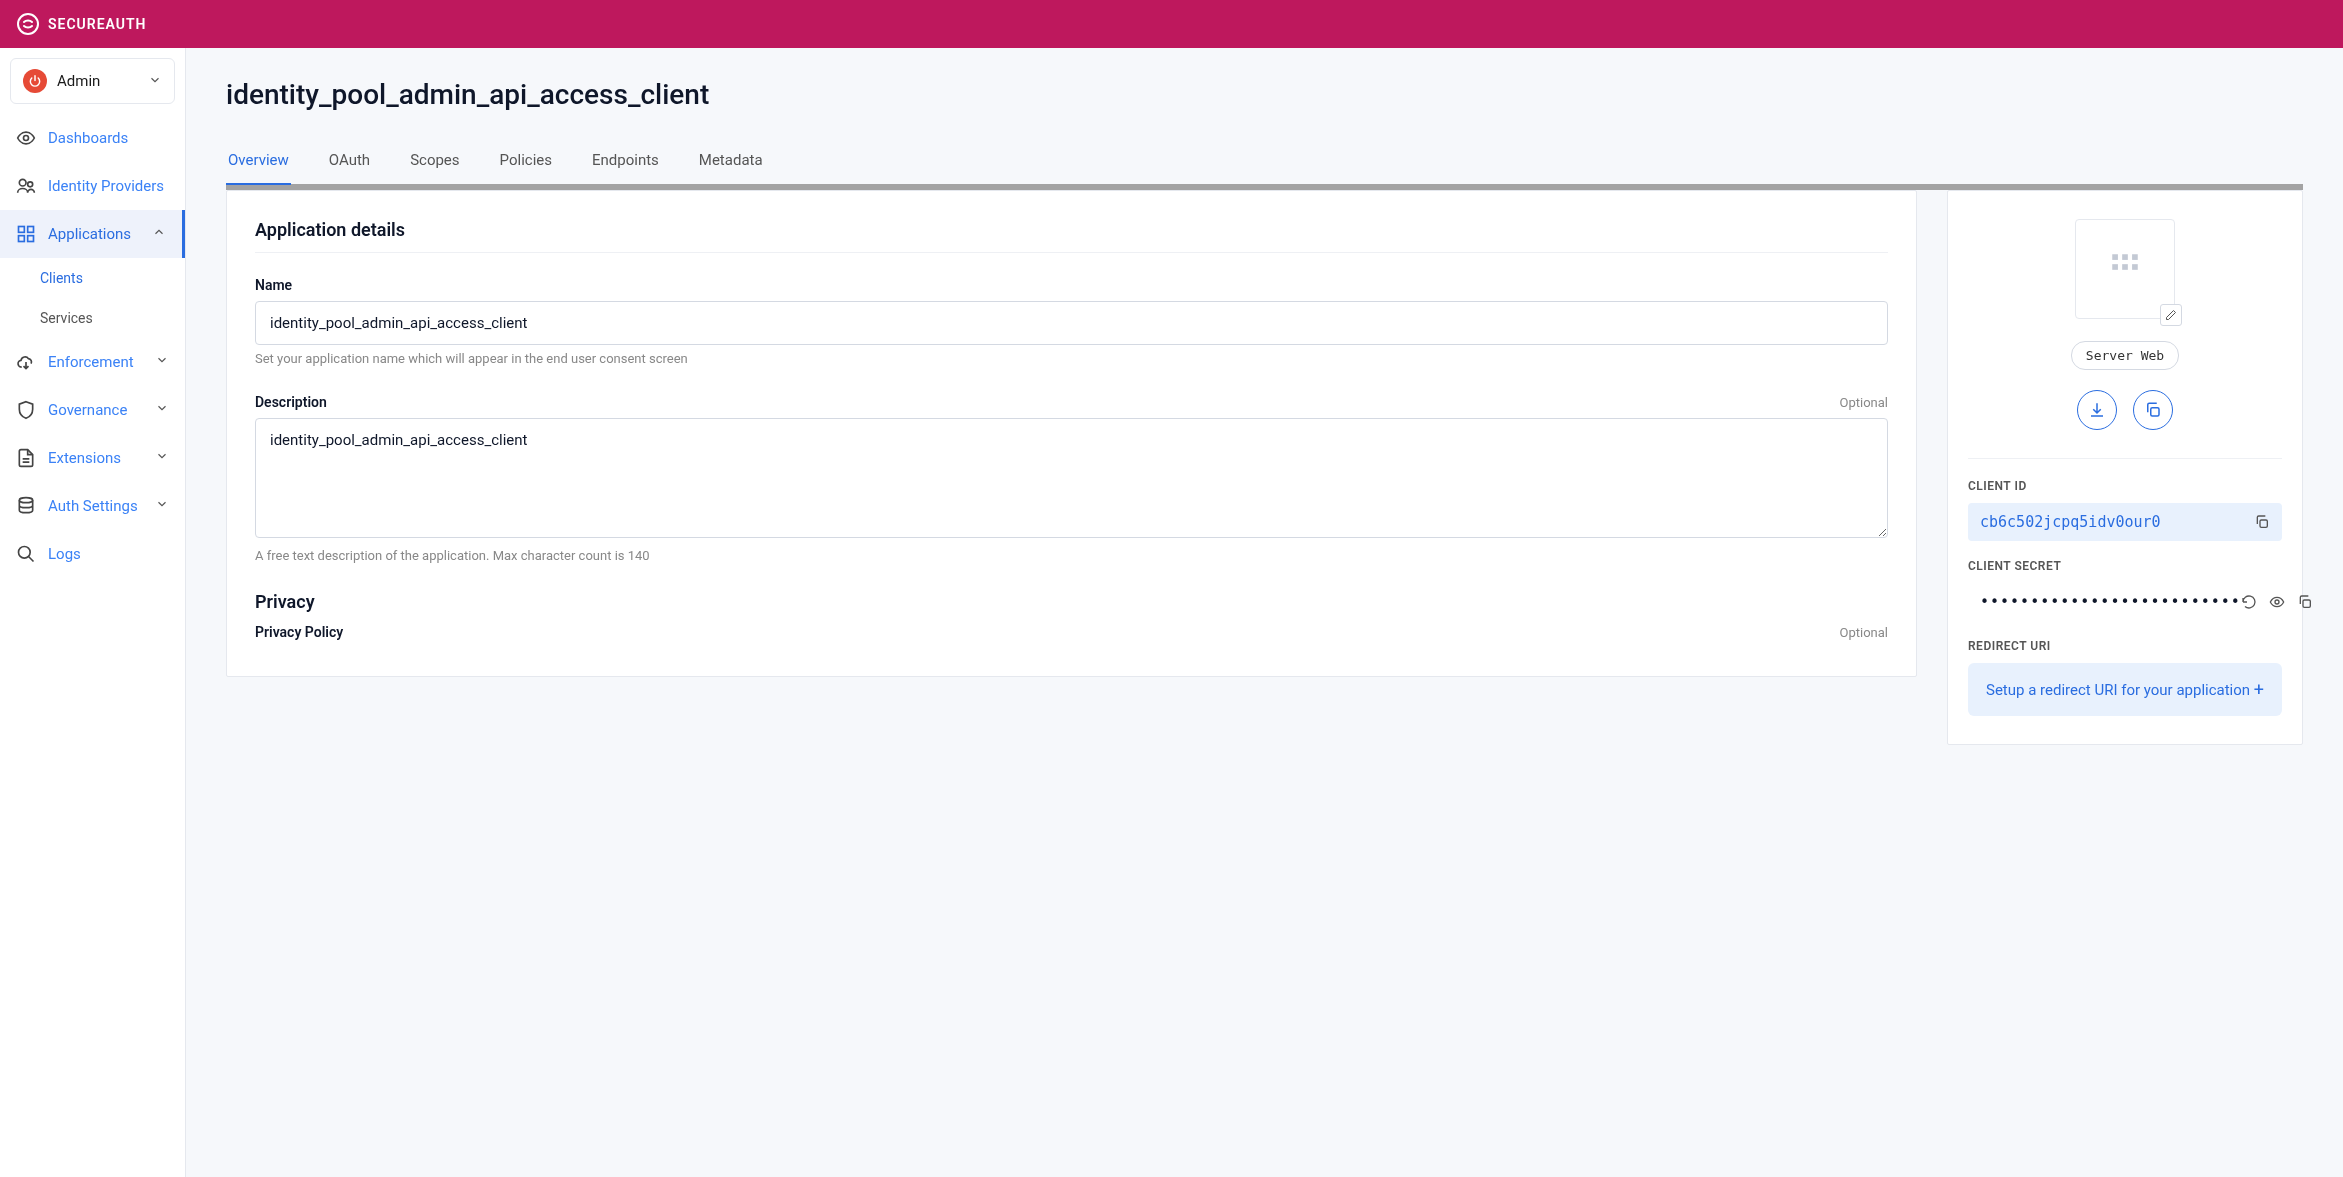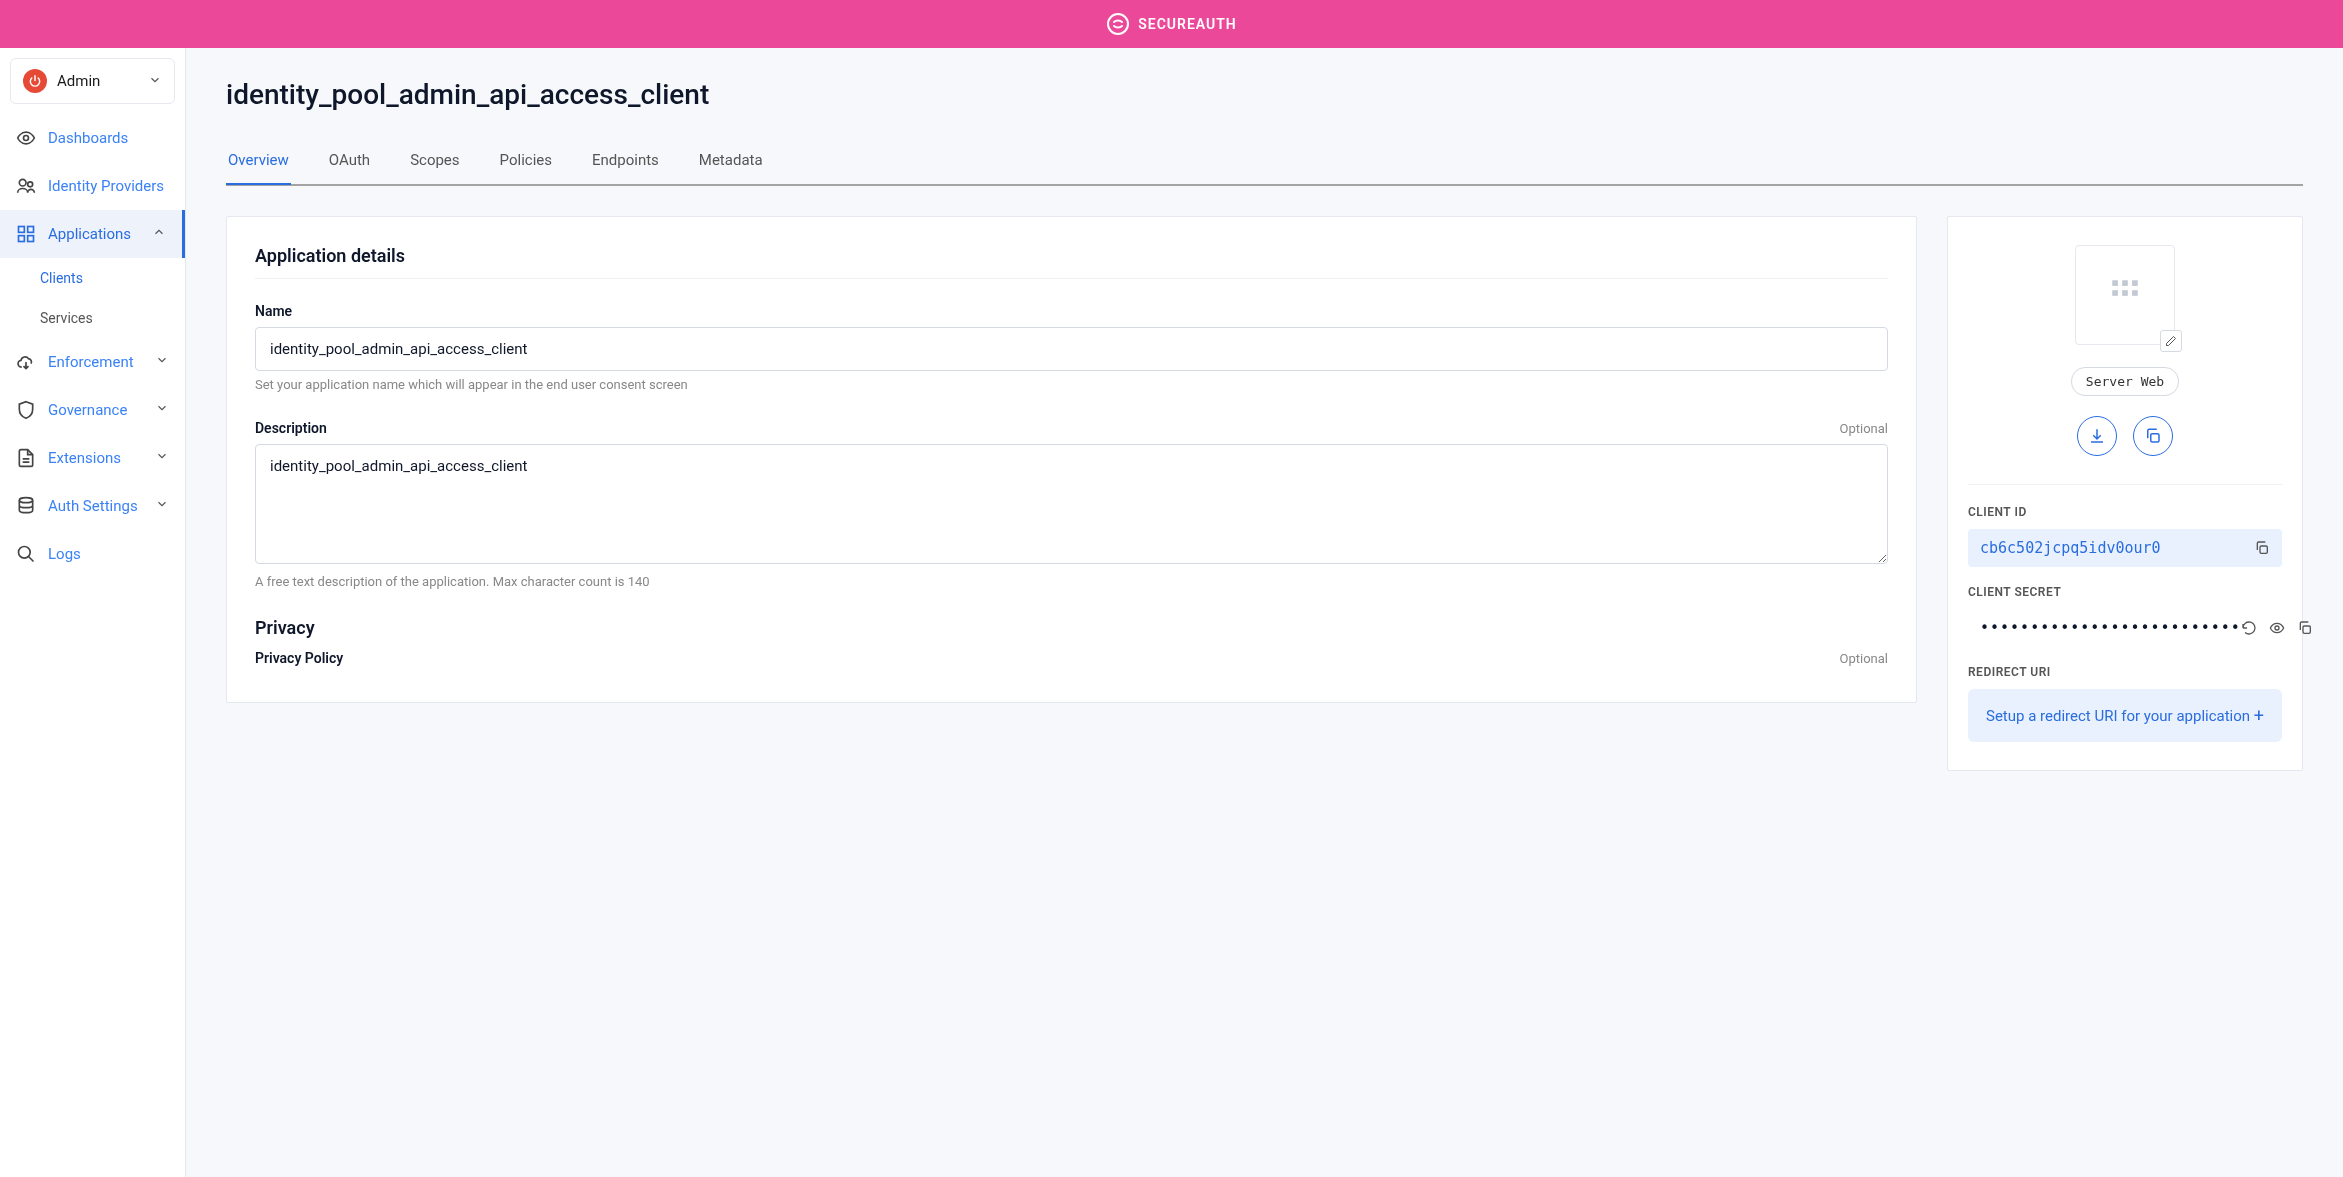--- a/index.html
+++ b/index.html
@@ -1,18 +1,18 @@
 <!DOCTYPE html>
 <html><head>
 <meta charset="utf-8">
 <style>
 * { box-sizing: border-box; margin: 0; padding: 0; }
 body { font-family: -apple-system, BlinkMacSystemFont, "Segoe UI", Roboto, sans-serif; background: #f6f8fb; color: #1a1a1a; }
 
-.app-header { background: #ec4899; height: 48px; display: flex; align-items: center; padding: 0 16px; justify-content: center; }
+.app-header { background: #be185d; height: 48px; display: flex; align-items: center; padding: 0 16px; }
 .logo { display: flex; align-items: center; gap: 8px; color: #fff; font-weight: 600; letter-spacing: 1px; font-size: 14px; }
 .logo svg { width: 24px; height: 24px; }
 
 .layout { display: flex; height: calc(100vh - 48px); }
 
 .sidebar { width: 186px; background: #fff; border-right: 1px solid #e5e8ee; display: flex; flex-direction: column; }
 .admin-select { margin: 10px; border: 1px solid #e5e8ee; border-radius: 6px; padding: 10px 12px; display: flex; align-items: center; gap: 10px; cursor: pointer; }
 .admin-select .pwr { width: 24px; height: 24px; border-radius: 50%; background: #e64a36; display: flex; align-items: center; justify-content: center; }
 .admin-select .pwr svg { width: 14px; height: 14px; }
 .admin-select .label { flex: 1; font-size: 15px; color: #1a1a1a; }
@@ -27,21 +27,21 @@
 .nav-item.active { background: #eef2fb; color: #2a6de0; }
 .nav-item.active .nav-icon { color: #2a6de0; }
 .nav-item.active-border { border-right: 3px solid #2a6de0; }
 .sub-nav { list-style: none; }
 .sub-nav-item { padding: 12px 16px 12px 40px; font-size: 14px; color: #555; cursor: pointer; }
 .sub-nav-item.active { color: #2a6de0; }
 
 .main { flex: 1; overflow: auto; padding: 20px 40px 40px 40px; }
 .page-title { font-size: 28px; font-weight: 500; color: #0f172a; margin: 10px 0 30px 0; }
 
-.tabs { display: flex; gap: 36px; border-bottom: 2px solid #a3a3a3; margin-bottom: 30px; }
+.tabs { display: flex; gap: 36px; border-bottom: 6px solid #a3a3a3; }
 .tab { padding: 10px 2px 14px 2px; font-size: 15px; color: #555; cursor: pointer; border-bottom: 2px solid transparent; margin-bottom: -1px; }
 .tab.active { color: #2a6de0; border-bottom-color: #2a6de0; }
 
 .content-row { display: flex; gap: 30px; align-items: flex-start; }
 .card { background: #fff; border: 1px solid #e5e8ee; border-radius: 2px; }
 .main-card { flex: 1; padding: 28px; }
 .side-card { width: 356px; padding: 28px 20px; }
 
 .section-title { font-size: 18px; font-weight: 600; color: #0f172a; padding-bottom: 12px; border-bottom: 1px solid #eef0f4; margin-bottom: 24px; }
 

